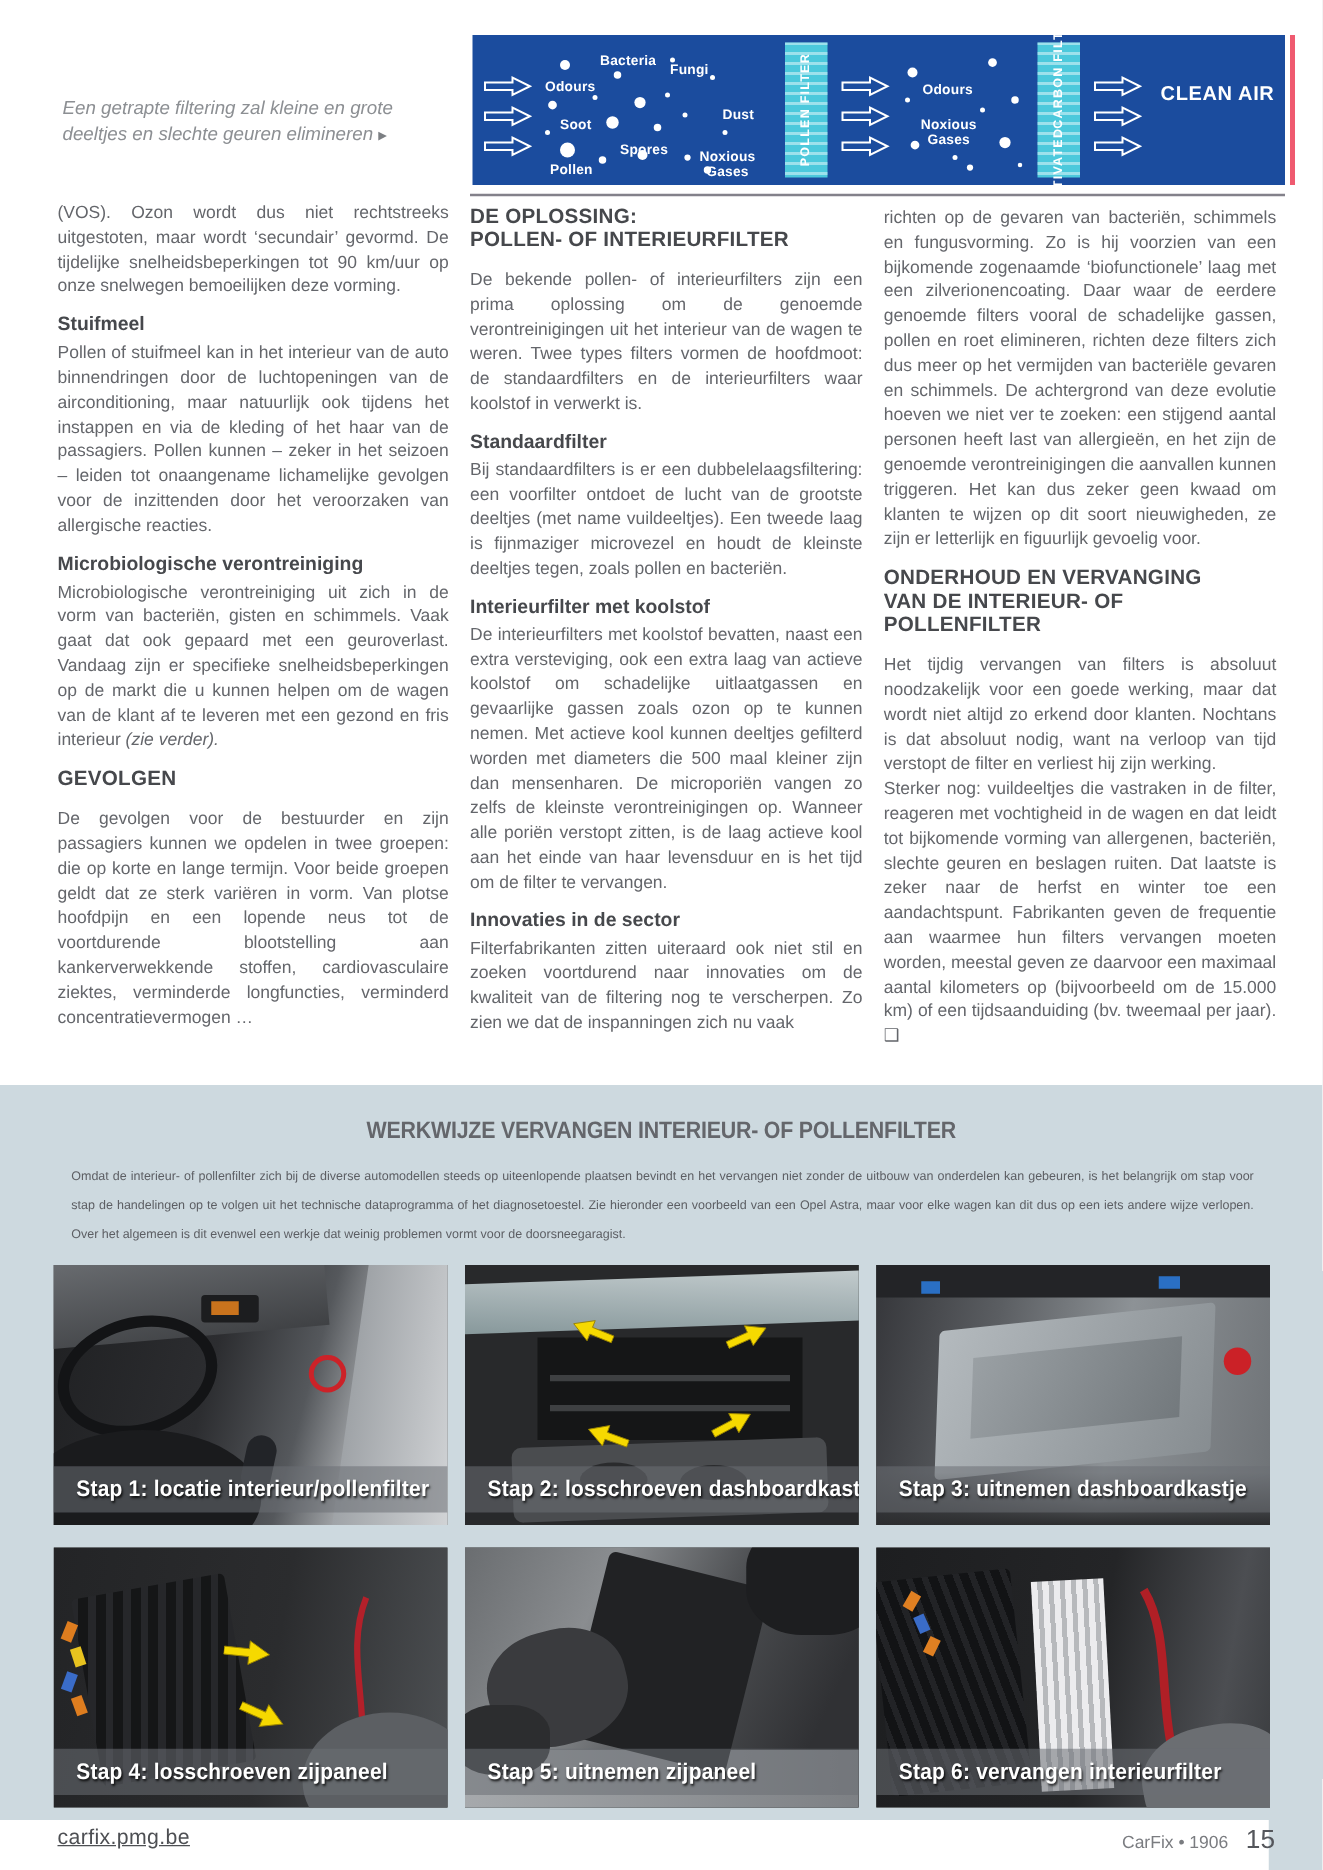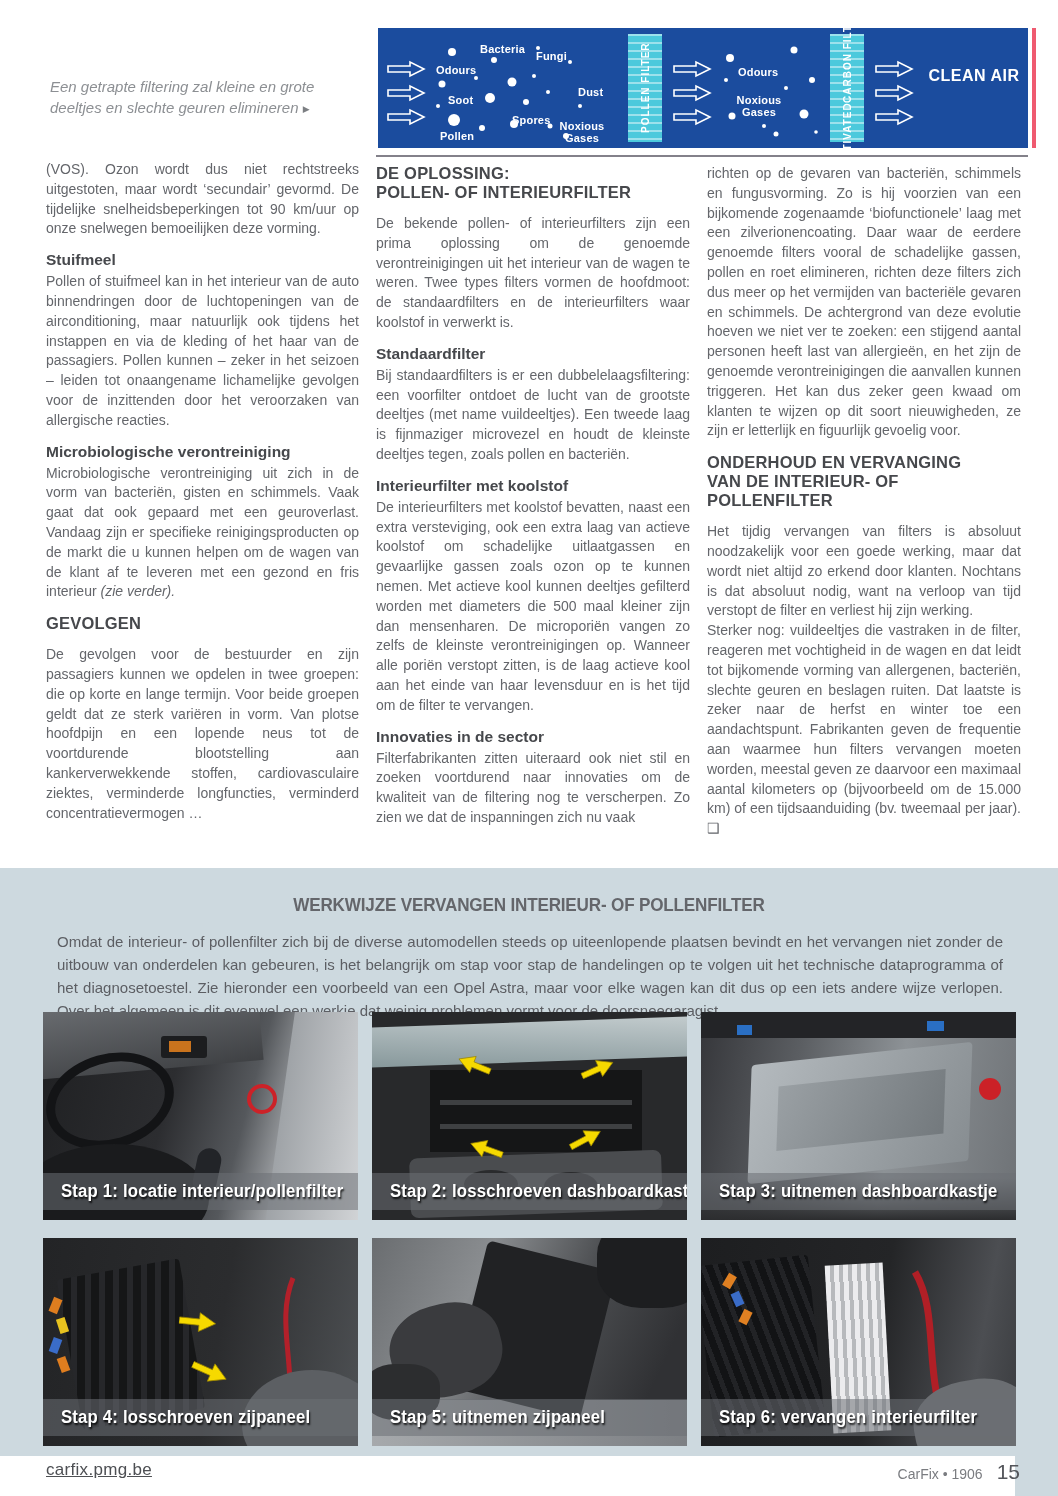--- a/index.html
+++ b/index.html
@@ -60,21 +60,21 @@
     background:#cdd9df;
   }
   .bleed-corner { position:absolute; left:1015px; top:1456px; width:43px; height:40px; background:#cdd9df; }
   .proc-title {
     position:absolute; left:0; top:26px; width:100%; text-align:center;
     font-size:19px; font-weight:700; color:#64666b; letter-spacing:-0.2px;
     transform:scaleX(.9);
   }
   .proc-intro {
     position:absolute; left:57px; top:62px; width:946px;
-    font-size:15px; line-height:23px; color:#5c5e63; text-align:justify;
+    font-size:10px; line-height:23px; color:#5c5e63; text-align:justify;
   }
 
   
   .photo { position:absolute; width:315px; height:208px; overflow:hidden; background:#333; }
   .p-r1c1 { left:43px;  top:144px; }
   .p-r1c2 { left:372px; top:144px; }
   .p-r1c3 { left:701px; top:144px; }
   .p-r2c1 { left:43px;  top:370px; }
   .p-r2c2 { left:372px; top:370px; }
   .p-r2c3 { left:701px; top:370px; }
@@ -143,21 +143,21 @@
           <circle cx="108" cy="16" r="2"></circle>
           <circle cx="136" cy="104" r="3"></circle>
       </g>
     </svg>
 
     <div class="dg-label" style="left:58px;top:36px">Odours</div>
     <div class="dg-label" style="left:102px;top:15px">Bacteria</div>
     <div class="dg-label" style="left:158px;top:22px">Fungi</div>
     <div class="dg-label" style="left:70px;top:66px">Soot</div>
     <div class="dg-label" style="left:200px;top:58px">Dust</div>
-    <div class="dg-label" style="left:134px;top:86px">Spores</div>
+    <div class="dg-label" style="left:118px;top:86px">Spores</div>
     <div class="dg-label" style="left:178px;top:92px;width:52px;text-align:center">Noxious Gases</div>
     <div class="dg-label" style="left:62px;top:102px">Pollen</div>
 
     <div class="vstrip" style="left:250px">
       <div class="vtext">
           <span>POLLEN FILTER</span>
         </div>
     </div>
 
     <svg class="harrow" style="left:294px;top:32px" width="40" height="18" viewBox="0 0 40 18">
@@ -208,21 +208,21 @@
     <div class="dg-clean">CLEAN AIR</div>
   </div>
   <div class="rule-under-diagram"></div>
   <div class="edge-accent"></div>
 
   <div class="col" id="col1">
     <p>(VOS). Ozon wordt dus niet rechtstreeks uitgestoten, maar wordt ‘secundair’ gevormd. De tijdelijke snelheidsbeperkingen tot 90 km/uur op onze snelwegen bemoeilijken deze vorming.</p>
     <h3>Stuifmeel</h3>
     <p>Pollen of stuifmeel kan in het interieur van de auto binnendringen door de luchtopeningen van de airconditioning, maar natuurlijk ook tijdens het instappen en via de kleding of het haar van de passagiers. Pollen kunnen – zeker in het seizoen – leiden tot onaangename lichamelijke gevolgen voor de inzittenden door het veroorzaken van allergische reacties.</p>
     <h3>Microbiologische verontreiniging</h3>
-    <p><span>Microbiologische verontreiniging uit zich in de vorm van bacteriën, gisten en schimmels. Vaak gaat dat ook gepaard met een geuroverlast. Vandaag zijn er specifieke reinigingsproducten op de markt die u kunnen helpen om de wagen van de klant af te leveren met een gezond en fris interieur</span> <em>(zie verder).</em></p>
+    <p><span>Microbiologische verontreiniging uit zich in de vorm van bacteriën, gisten en schimmels. Vaak gaat dat ook gepaard met een geuroverlast. Vandaag zijn er specifieke snelheidsbeperkingen op de markt die u kunnen helpen om de wagen van de klant af te leveren met een gezond en fris interieur</span> <em>(zie verder).</em></p>
     <div class="bighead gap-top bighead-block">GEVOLGEN</div>
     <p>De gevolgen voor de bestuurder en zijn passagiers kunnen we opdelen in twee groepen: die op korte en lange termijn. Voor beide groepen geldt dat ze sterk variëren in vorm. Van plotse hoofdpijn en een lopende neus tot de voortdurende blootstelling aan kankerverwekkende stoffen, cardiovasculaire ziektes, verminderde longfuncties, verminderd concentratievermogen …</p>
   </div>
 
   <div class="col" id="col2">
     <div class="bighead-block">
       <div class="bighead">DE OPLOSSING:</div>
       <div class="bighead">POLLEN- OF INTERIEURFILTER</div>
     </div>
     <p>De bekende pollen- of interieurfilters zijn een prima oplossing om de genoemde verontreinigingen uit het interieur van de wagen te weren. Twee types filters vormen de hoofdmoot: de standaardfilters en de interieurfilters waar koolstof in verwerkt is.</p>

